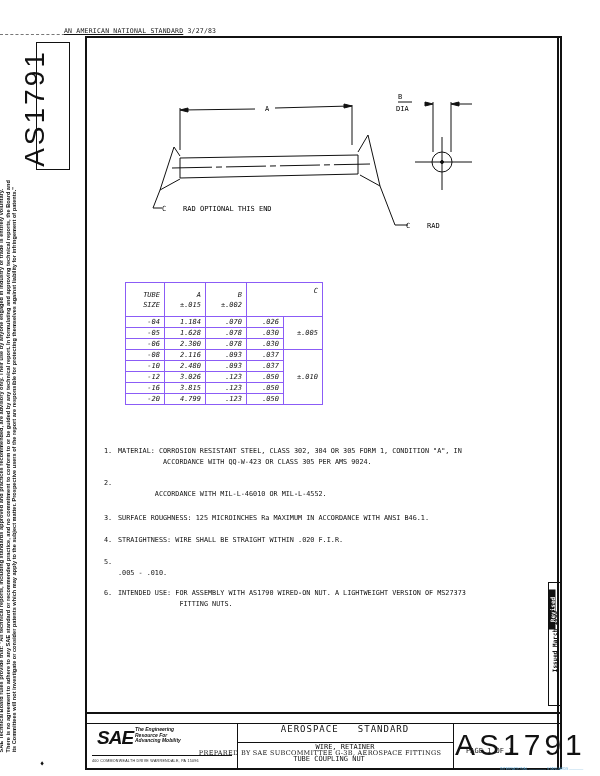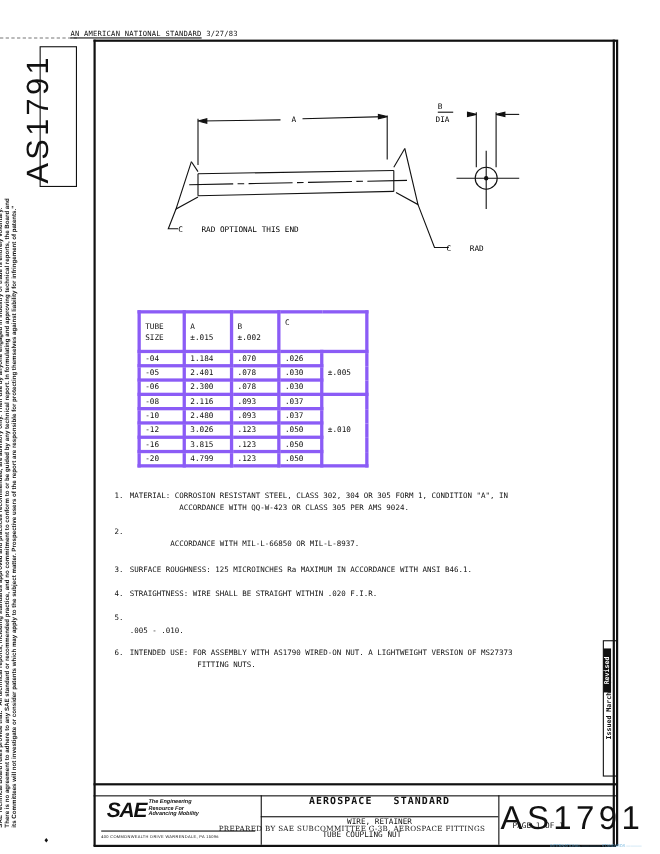--- a/index.html
+++ b/index.html
@@ -25,21 +25,21 @@
   
   #disclaimer { left:-280px; top:455px; width:575px; transform:rotate(-90deg); transform-origin:center;
                 font-family:"Liberation Sans", sans-serif; font-size:5.6px; font-weight:bold; line-height:6.6px; }
 
   
   #drawing { left:140px; top:90px; width:340px; height:150px; }
   .dlabel { font-size:7px; }
 
   
   #tube-table { left:125px; top:282px; border-collapse:collapse; font-size:7px; }
-  #tube-table td, #tube-table th { border:3px solid #8b5cf6; padding:0 4px; text-align:left; font-weight:normal; height:10px; }
+  #tube-table td, #tube-table th { border:1px solid #8b5cf6; padding:0 4px; text-align:right; font-weight:normal; height:10px;font-style:italic; }
   #tube-table th { height:30px; vertical-align:middle; line-height:10px; }
   #tube-table td.tol { vertical-align:middle; }
 
   
   .note { font-size:6.8px; line-height:11px; white-space:nowrap; }
   .note .n { position:absolute; left:0; }
   .note .t { position:absolute; left:14px; }
 
   
   #page-no { left:466px; top:699px; font-size:7px;margin-top:48px; }
@@ -50,21 +50,21 @@
   #revised-text { left:532px; top:606px; width:40px; transform:rotate(-90deg); font-size:6px; font-weight:bold; text-align:center; background:#111; color:#fff; }
 
   
   #tb-top { left:85px; top:712px; width:475px; border-top:2px solid #111; }
   #prepared { left:85px; top:749px; width:470px; height:10px; font-size:6.5px; text-align:center; font-family:"DejaVu Serif", serif; letter-spacing:0.3px; }
   #tb-row { left:85px; top:723px; width:475px; border-top:1.5px solid #111; }
   #tb-bottom { left:85px; top:768px; width:475px; border-top:2px solid #111; }
   #tb-div1 { left:237px; top:723px; height:45px; border-left:1.5px solid #111; }
   #tb-div2 { left:453px; top:723px; height:45px; border-left:1.5px solid #111; }
   #tb-mid-line { left:237px; top:742px; width:216px; border-top:1px solid #111; }
-  #aero-std { left:237px; top:724px; width:216px; text-align:center; font-size:9px; font-weight:bold; letter-spacing:1px; }
+  #aero-std { left:237px; top:724px; width:216px; text-align:center; font-size:9px; font-weight:normal; letter-spacing:1px; }
   #title1 { left:237px; top:743px; width:216px; text-align:center; font-size:7px; }
   #title2 { left:221px; top:755px; width:216px; text-align:center; font-size:7px; }
   #tb-num { left:455px; top:723px; width:104px; text-align:center; font-family:"Liberation Sans", sans-serif; font-size:30px; letter-spacing:4px; font-weight:300; line-height:44px; }
 
   #sae-logo { left:97px; top:727px; font-family:"Liberation Sans", sans-serif; font-weight:bold; font-style:italic; font-size:19px; letter-spacing:-1px; }
   #sae-tag { left:135px; top:727px; font-family:"Liberation Sans", sans-serif; font-style:italic; font-weight:bold; font-size:5px; line-height:5.5px; }
   #sae-addr { left:92px; top:759px; font-family:"Liberation Sans", sans-serif; font-size:3.6px; letter-spacing:0.3px; white-space:nowrap; }
   #sae-underline { left:92px; top:755px; width:140px; border-top:1px solid #111; }
 
   
@@ -145,21 +145,21 @@
   <tbody>
     <tr>
       <td>-04</td>
         <td>1.184</td>
         <td>.070</td>
         <td style="width:28px">.026</td>
       <td rowspan="3" class="tol" style="width:30px">±.005</td>
     </tr>
     <tr>
       <td>-05</td>
-        <td>2.401</td>
+        <td>1.628</td>
         <td>.078</td>
         <td>.030</td>
     </tr>
     <tr>
       <td>-06</td>
         <td>2.300</td>
         <td>.078</td>
         <td>.030</td>
     </tr>
     <tr>
@@ -196,21 +196,21 @@
   </tbody>
 </table>
 
 <div class="abs note" style="left:104px;top:446px;width:440px;height:24px">
   <span class="n">1.</span>
   <span class="t" style="top:0">MATERIAL:  CORROSION RESISTANT STEEL, CLASS 302, 304 OR 305 FORM 1, CONDITION "A", IN</span>
   <span class="t" style="top:11px;white-space:pre">           ACCORDANCE WITH QQ-W-423 OR CLASS 305 PER AMS 9024.</span>
 </div>
 <div class="abs note" style="left:104px;top:478px;width:440px;height:24px">
   <span class="n">2.</span>
-  <span class="t" style="top:11px;white-space:pre">         ACCORDANCE WITH MIL-L-66850 OR MIL-L-8937.</span>
+  <span class="t" style="top:11px;white-space:pre">         ACCORDANCE WITH MIL-L-46010 OR MIL-L-4552.</span>
 </div>
 <div class="abs note" style="left:104px;top:513px;width:440px;height:12px">
   <span class="n">3.</span>
   <span class="t" style="top:0">SURFACE ROUGHNESS:  125 MICROINCHES Ra MAXIMUM IN ACCORDANCE WITH ANSI B46.1.</span>
 </div>
 <div class="abs note" style="left:104px;top:535px;width:440px;height:12px">
   <span class="n">4.</span>
   <span class="t" style="top:0">STRAIGHTNESS:  WIRE SHALL BE STRAIGHT WITHIN .020 F.I.R.</span>
 </div>
 <div class="abs note" style="left:104px;top:557px;width:440px;height:24px">

